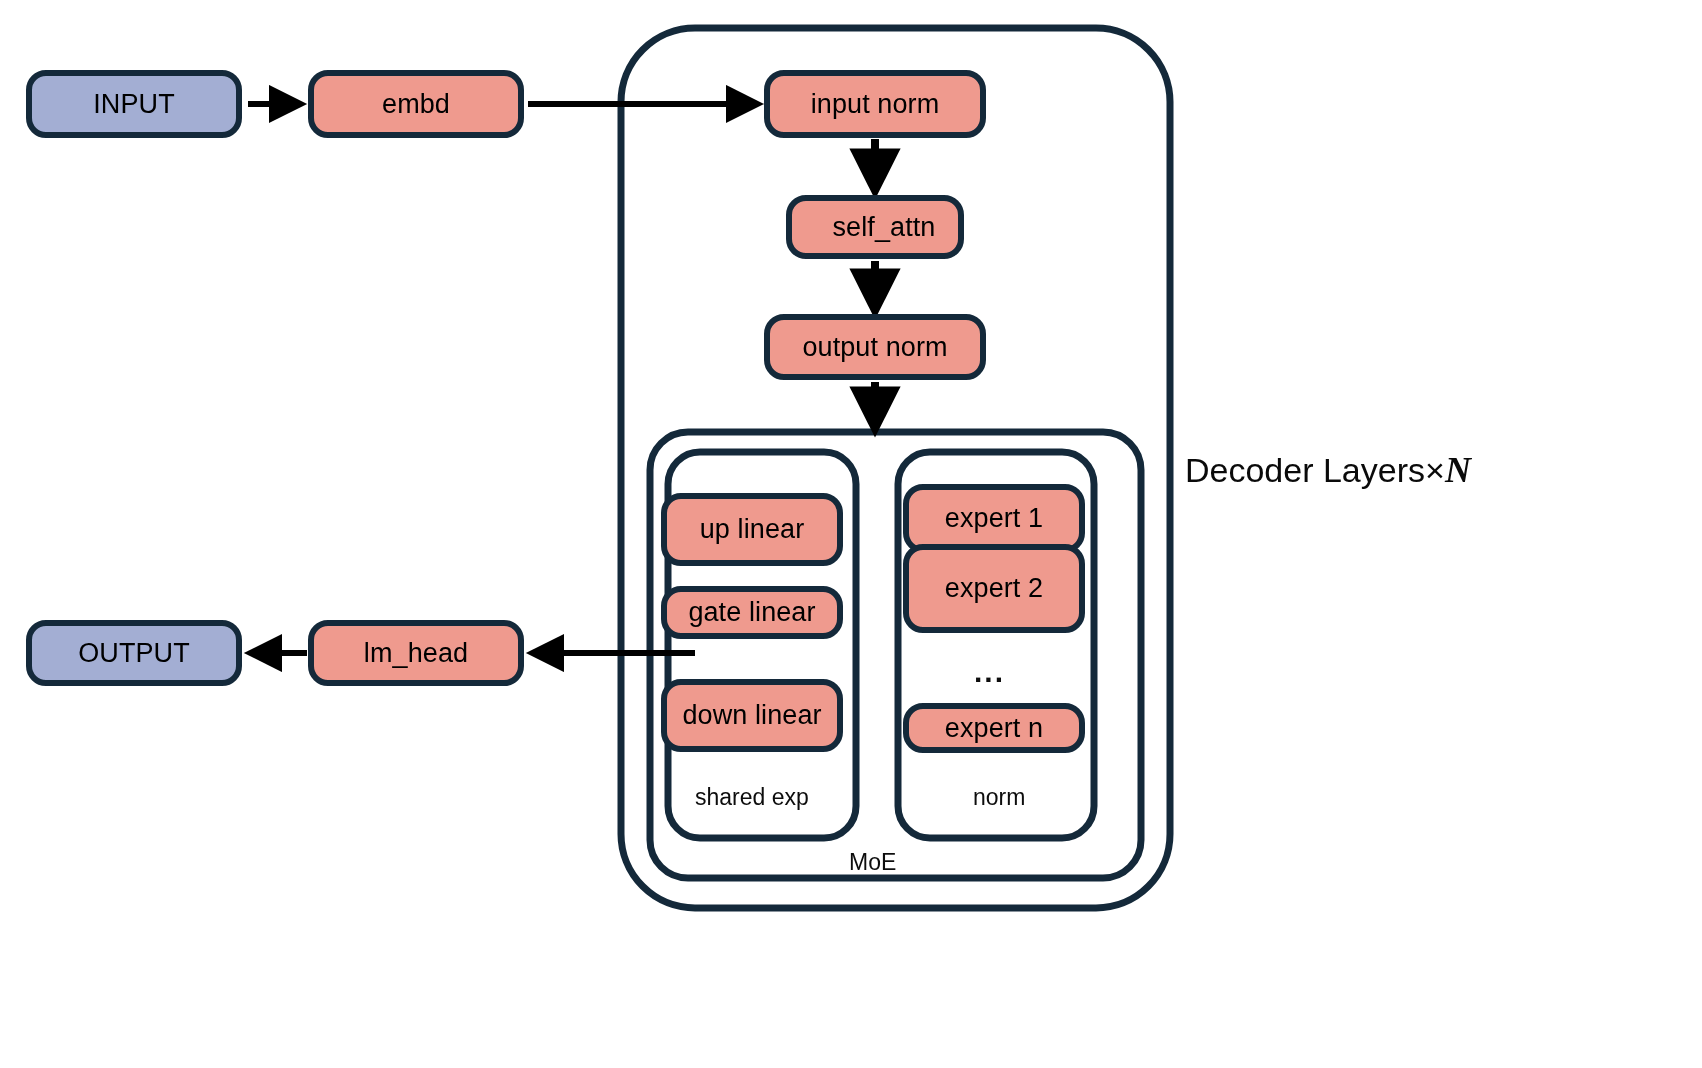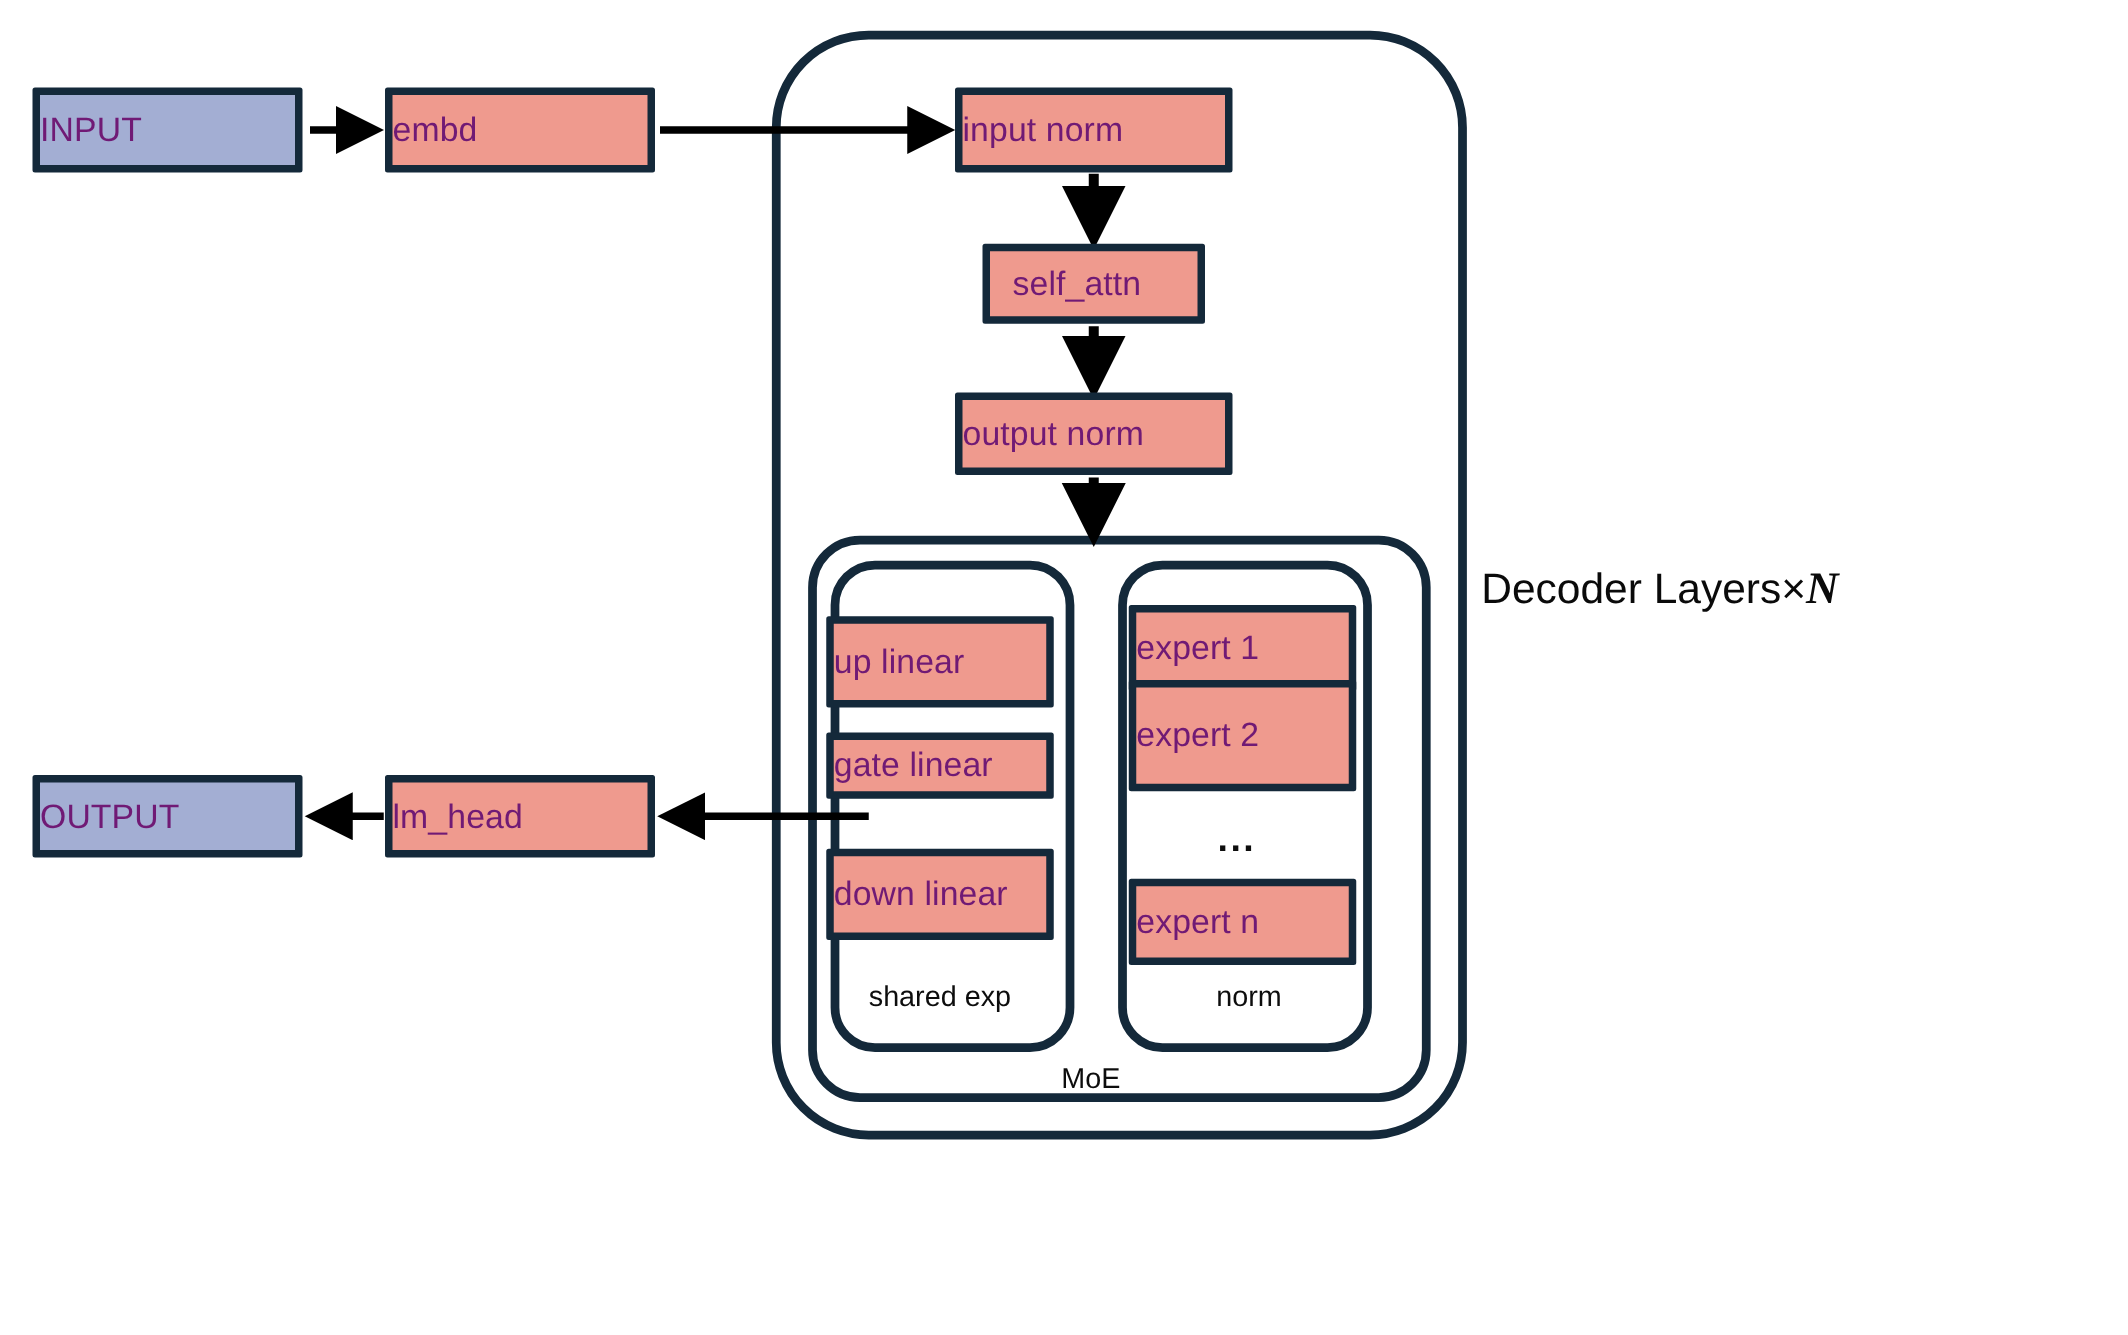--- a/index.html
+++ b/index.html
@@ -22,26 +22,27 @@
     left: 0;
     top: 0;
     width: 1702px;
     height: 1068px;
   }
   .node {
     position: absolute;
     box-sizing: border-box;
     display: flex;
     align-items: center;
-    color: #701a75;
+    justify-content: center;
+    color: #000000;
     font-size: 27px;
     line-height: 1;
     letter-spacing: 0.1px;
     border: 6px solid #14293a;
-    border-radius: 2px;
+    border-radius: 20px;
     white-space: nowrap;
     user-select: none;
   }
   .node.salmon { background: #ef9a8e; }
   .node.blue   { background: #a3aed3; }
 
   .group-label {
     position: absolute;
     color: #0d0d0d;
     font-size: 23px;
@@ -145,21 +146,21 @@
   </div>
 
   <div class="node salmon" style="left:903px; top:544px; width:182px; height:89px;">
     <span>expert 2</span>
   </div>
 
   <div class="ellipsis" style="left:974px; top:657px;">
     <span>...</span>
   </div>
 
-  <div class="node salmon" style="left:903px; top:703px; width:182px; height:69px;">
+  <div class="node salmon" style="left:903px; top:703px; width:182px; height:50px;">
     <span>expert n</span>
   </div>
 
   <div class="node salmon" style="left:308px; top:620px; width:216px; height:66px;">
     <span>lm_head</span>
   </div>
 
   <div class="node blue" style="left:26px; top:620px; width:216px; height:66px;">
     <span>OUTPUT</span>
   </div>

